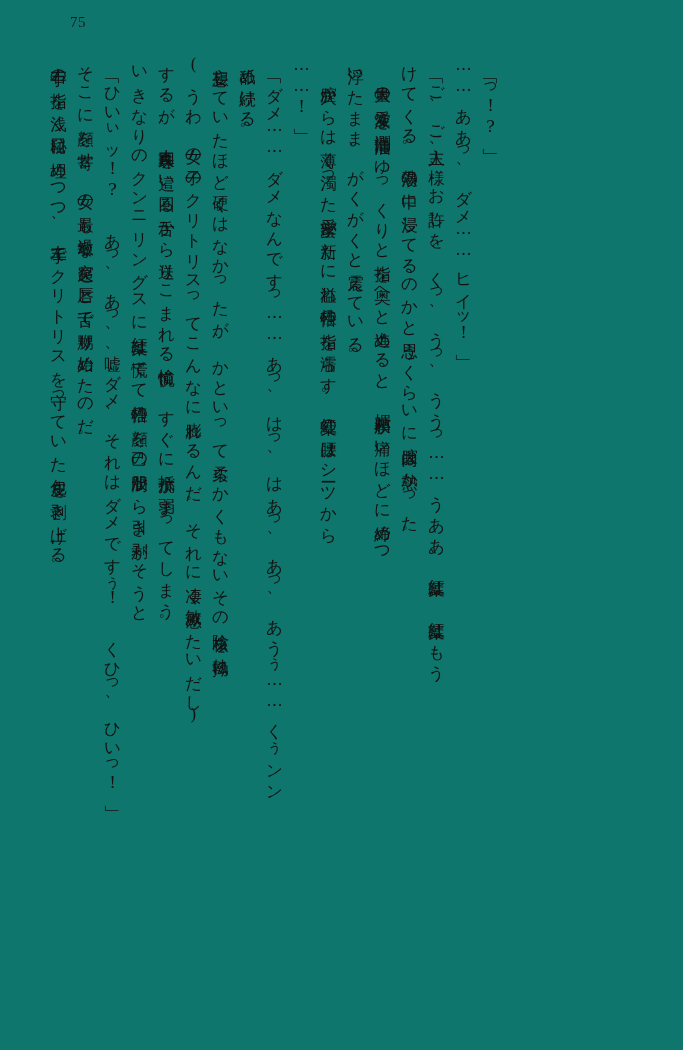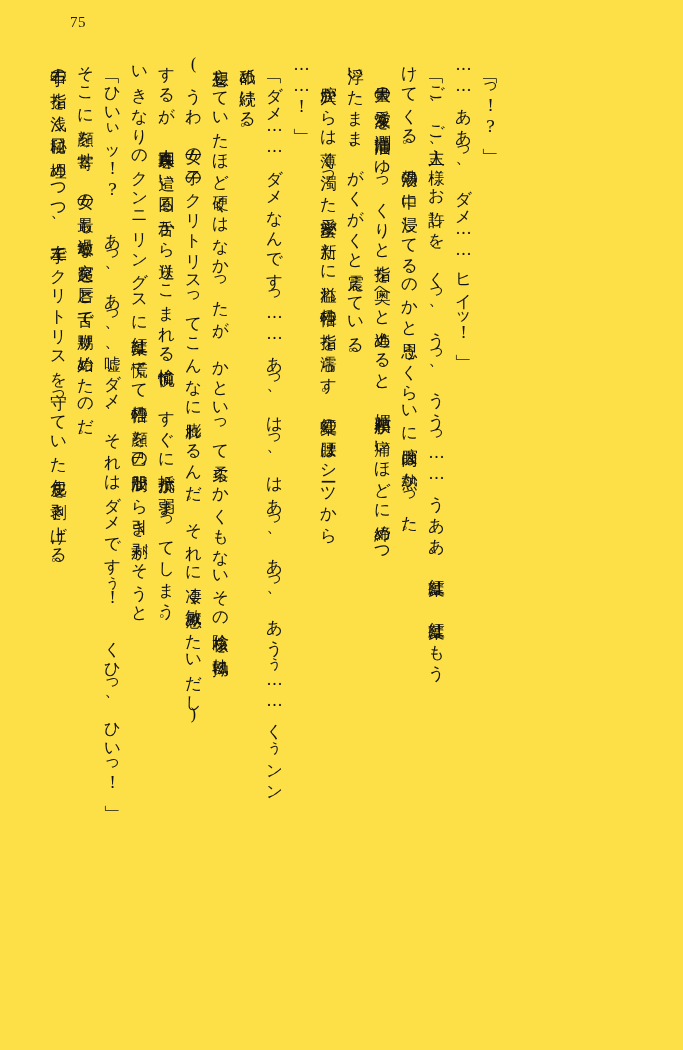--- a/index.html
+++ b/index.html
@@ -4,21 +4,21 @@
 <style>
   html, body {
     margin: 0;
     padding: 0;
     background: #ffffff;
   }
   .page {
     position: relative;
     width: 683px;
     height: 1050px;
-    background: #fde047;
+    background: #0f766e;
     overflow: hidden;
     font-family: "DejaVu Serif", "Liberation Serif", serif;
     color: #111111;
   }
   .page-number {
     position: absolute;
     top: 14px;
     left: 70px;
     font-size: 15px;
     font-family: "Liberation Serif", serif;

